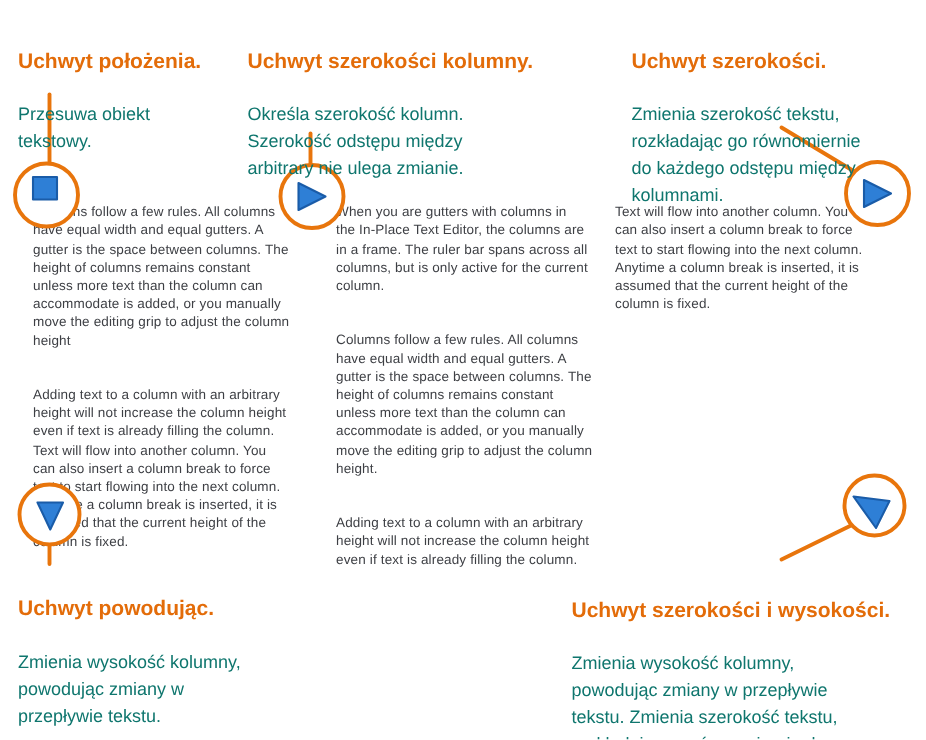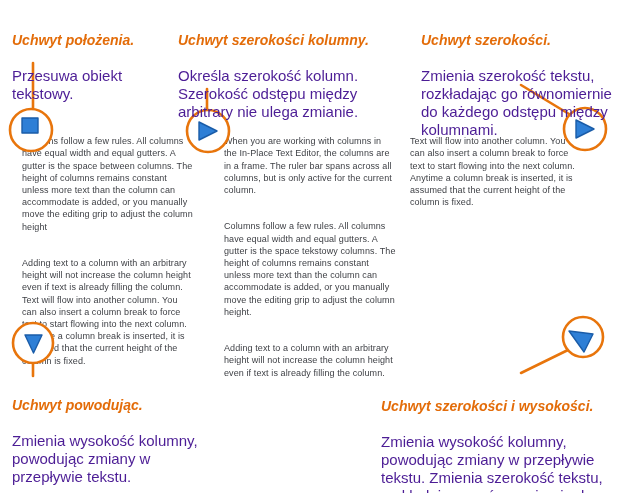--- a/index.html
+++ b/index.html
@@ -27,25 +27,24 @@
   .callout {
     position: absolute;
     white-space: pre-line;
   }
   .callout .callout-title {
     font-size: 14px;
     font-weight: bold;
     color: #e36c09;
     line-height: 18px;
     margin: 0;
-    font-style: italic;
   }
   .callout .callout-body {
-    font-size: 15px;
-    color: #4c1d95;
+    font-size: 12px;
+    color: #0f766e;
     line-height: 18px;
     margin: 0;
     white-space: pre-line;
   }
 
   #overlay {
     position: absolute;
     left: 0; top: 0;
     width: 617px; height: 493px;
     pointer-events: none;
@@ -87,28 +86,28 @@
 even if text is already filling the column.
 Text will flow into another column. You
 can also insert a column break to force
 text to start flowing into the next column.
 Anytime a column break is inserted, it is
 assumed that the current height of the
 column is fixed.</p>
   </div>
 
   <div class="sample-col" style="left:224px; top:123px; width:186px;">
-    <p>When you are working with columns in
+    <p>When you are gutters with columns in
 the In-Place Text Editor, the columns are
 in a frame. The ruler bar spans across all
 columns, but is only active for the current
 column.</p>
     <p>Columns follow a few rules. All columns
 have equal width and equal gutters. A
-gutter is the space tekstowy columns. The
+gutter is the space between columns. The
 height of columns remains constant
 unless more text than the column can
 accommodate is added, or you manually
 move the editing grip to adjust the column
 height.</p>
     <p>Adding text to a column with an arbitrary
 height will not increase the column height
 even if text is already filling the column.</p>
   </div>
 
@@ -141,21 +140,21 @@
     <polygon class="grip" points="25,335 42,335 33.5,353"></polygon>
     <polygon class="grip" points="569,331 593,334 584,352"></polygon>
   </svg>
 
   <div class="callout" style="left:12px; top:13px; width:170px;">
     <p class="callout-title">Uchwyt położenia.</p>
     <p class="callout-body">Przesuwa obiekt
 tekstowy.</p>
   </div>
 
-  <div class="callout" style="left:178px; top:13px; width:215px;">
+  <div class="callout" style="left:165px; top:13px; width:215px;">
     <p class="callout-title">Uchwyt szerokości kolumny.</p>
     <p class="callout-body">Określa szerokość kolumn.
 Szerokość odstępu między
 arbitrary nie ulega zmianie.</p>
   </div>
 
   <div class="callout" style="left:421px; top:13px; width:200px;">
     <p class="callout-title">Uchwyt szerokości.</p>
     <p class="callout-body">Zmienia szerokość tekstu,
 rozkładając go równomiernie

